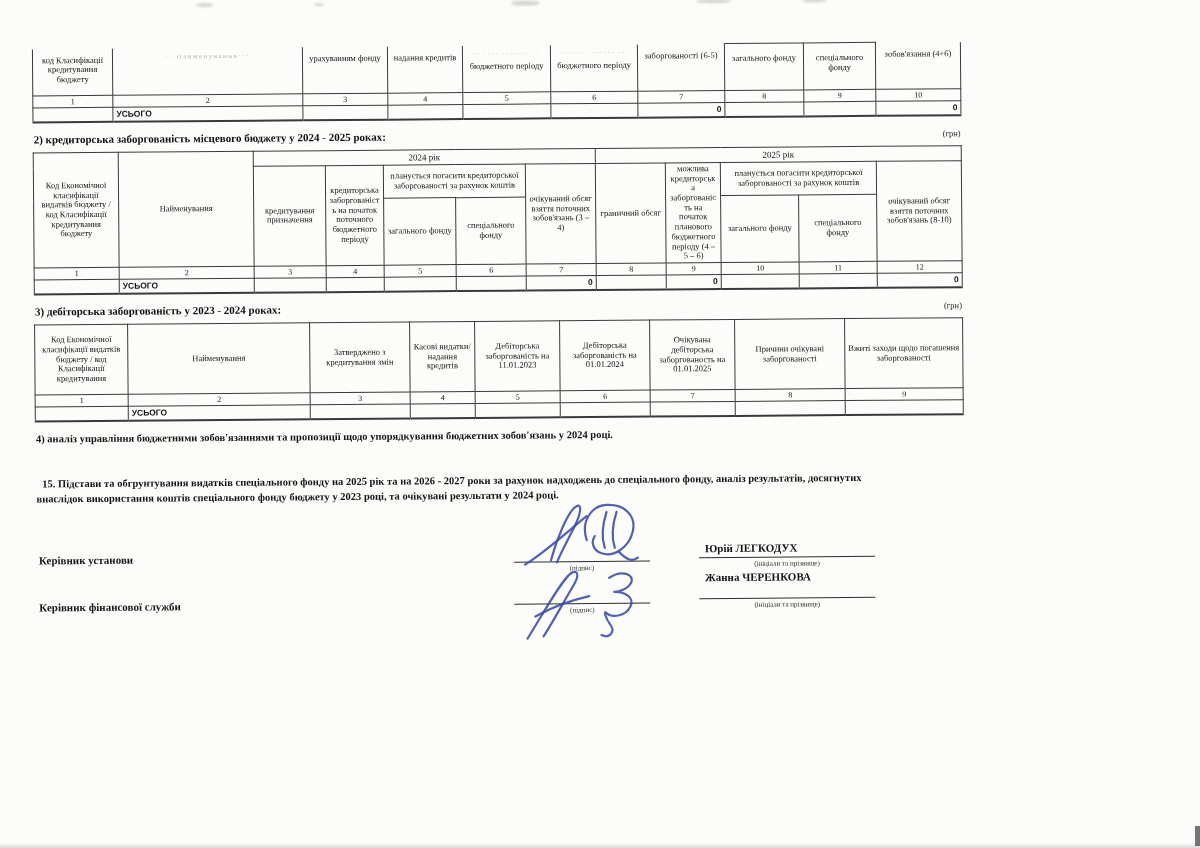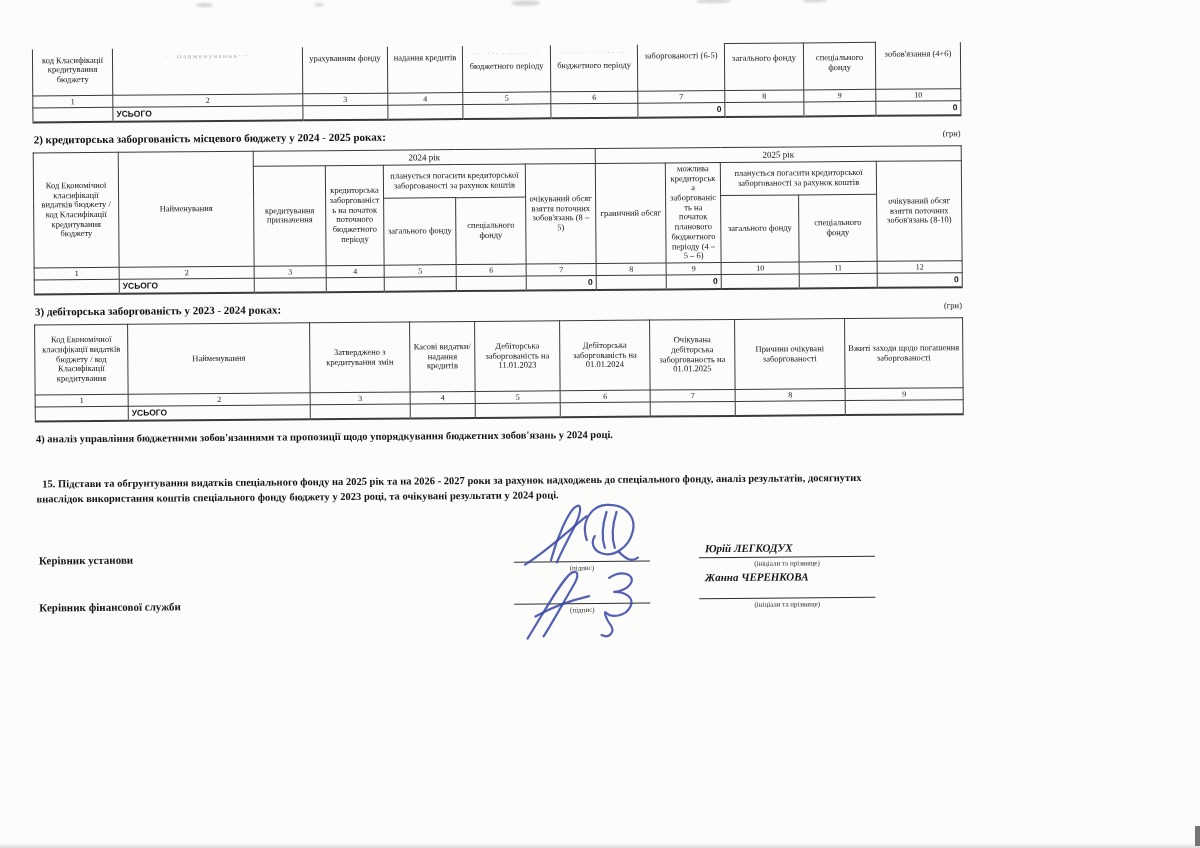--- a/index.html
+++ b/index.html
@@ -32,21 +32,21 @@
 
   .sec-title { position:absolute; left:36px; font-weight:bold; font-size:11px; color:#101010; white-space:nowrap; }
   .grn { position:absolute; left:898px; width:65px; text-align:right; font-size:8.5px; color:#222; }
 
   .para { position:absolute; left:36px; font-weight:bold; font-size:10.5px; color:#141414; }
   .p15 { width:832px; line-height:1.4; text-indent:6px; }
 
   .sig-label { position:absolute; left:38px; font-weight:bold; font-size:11px; white-space:nowrap; }
   .sig-line { position:absolute; height:0; border-bottom:1.4px solid #2d2d2d; }
   .cap { position:absolute; font-size:7px; color:#2a2a2a; text-align:center; }
-  .sig-name { position:absolute; font-weight:bold; font-size:11px; white-space:nowrap;font-style:italic; }
+  .sig-name { position:absolute; font-weight:bold; font-size:11px; white-space:nowrap; }
   .ink { position:absolute; pointer-events:none; }
   .ink path { fill:none; stroke-width:2.2; stroke-linecap:round; stroke-linejoin:round; opacity:.88; }
 
   
   .smudge { position:absolute; background:rgba(110,110,110,.28); filter:blur(1.2px); border-radius:40%; }
   .edge-bottom { position:absolute; left:0; right:0; bottom:0; height:5px;
                  background:linear-gradient(to bottom, rgba(0,0,0,0), rgba(100,100,100,.22)); }
   .edge-corner { position:absolute; right:0; bottom:2px; width:5px; height:20px; background:#4a4a4a; opacity:.75; }
 </style>
 </head>
@@ -144,21 +144,21 @@
           <tr style="height:14px">
         <th rowspan="3">Код Економічної класифікації видатків бюджету / код Класифікації кредитування бюджету</th>
         <th rowspan="3">Найменування</th>
         <th class="year" colspan="5">2024 рік</th>
         <th class="year" colspan="5">2025 рік</th>
       </tr>
       <tr style="height:33px">
         <th rowspan="2">кредитування призначення</th>
         <th rowspan="2">кредиторська заборгованість на початок поточного бюджетного періоду</th>
         <th colspan="2">планується погасити кредиторської заборгованості за рахунок коштів</th>
-        <th rowspan="2">очікуваний обсяг взяття поточних зобов'язань (8 – 5)</th>
+        <th rowspan="2">очікуваний обсяг взяття поточних зобов'язань (3 – 4)</th>
         <th rowspan="2">граничний обсяг</th>
         <th rowspan="2">можлива кредиторська заборгованість на початок планового бюджетного періоду (4 – 5 – 6)</th>
         <th colspan="2">планується погасити кредиторської заборгованості за рахунок коштів</th>
         <th rowspan="2">очікуваний обсяг взяття поточних зобов'язань (8-10)</th>
       </tr>
       <tr style="height:66px">
         <th>загального фонду</th>
         <th>спеціального фонду</th>
         <th>загального фонду</th>
         <th>спеціального фонду</th>

